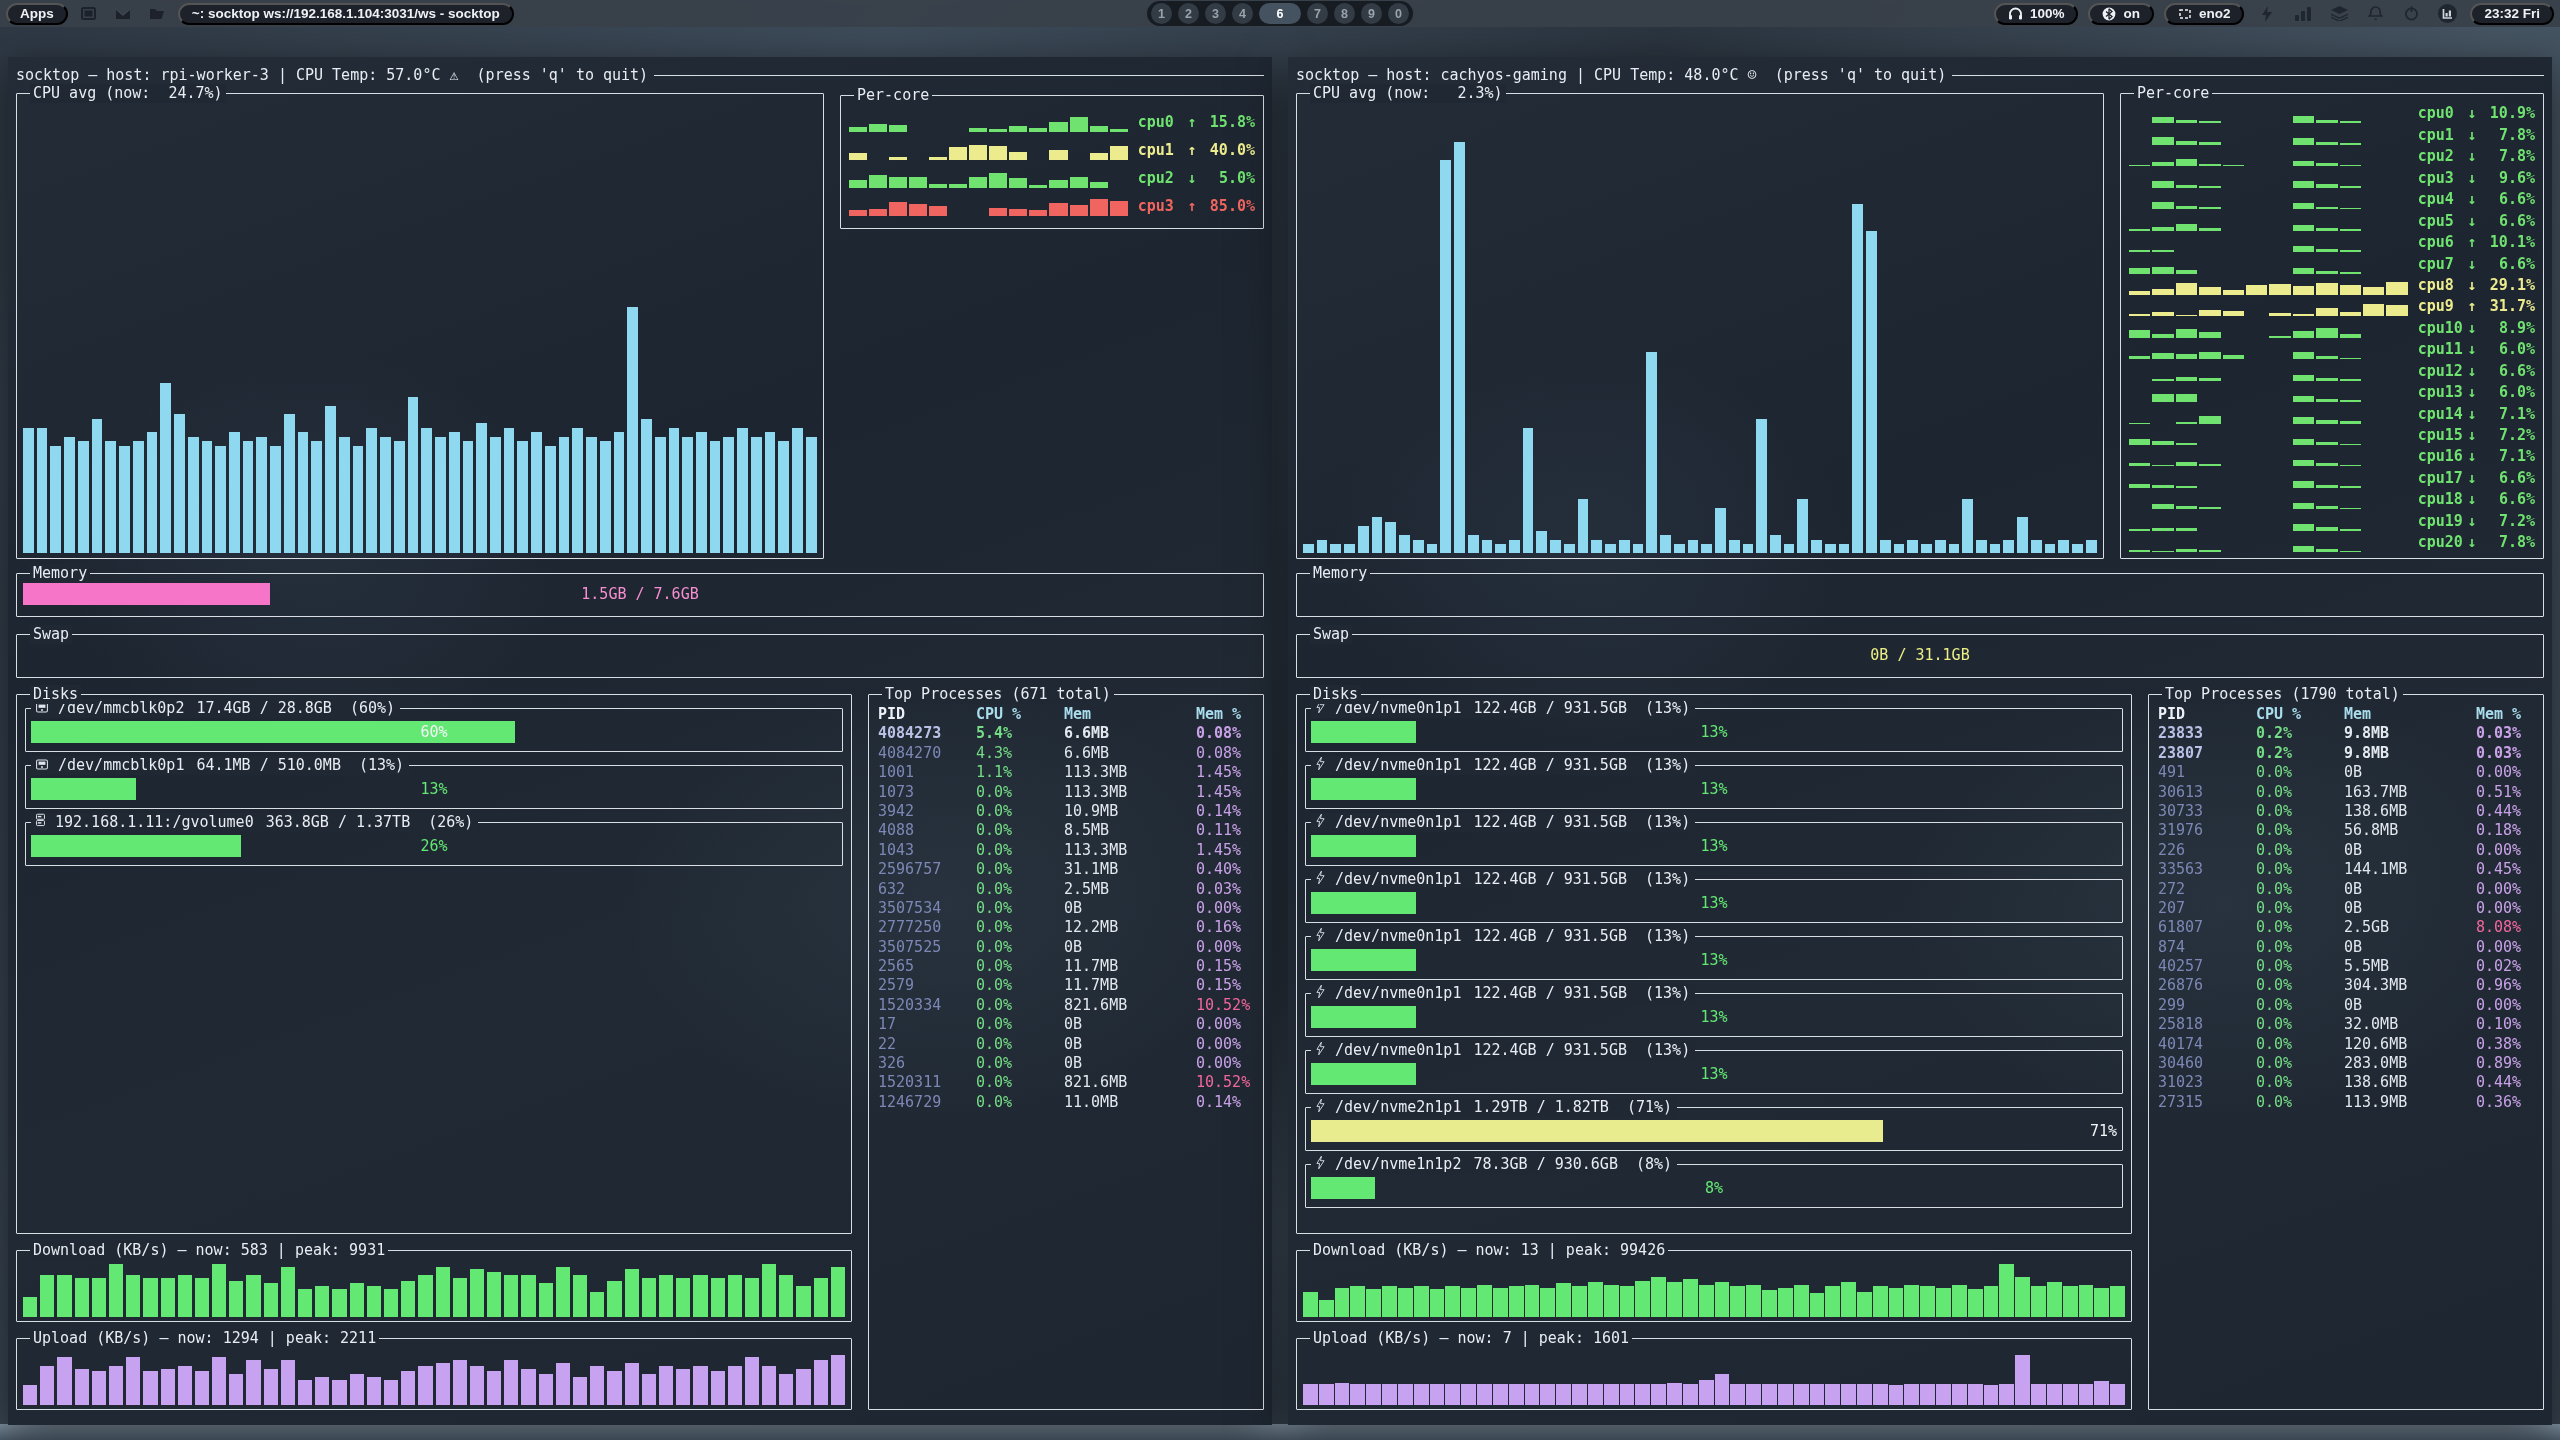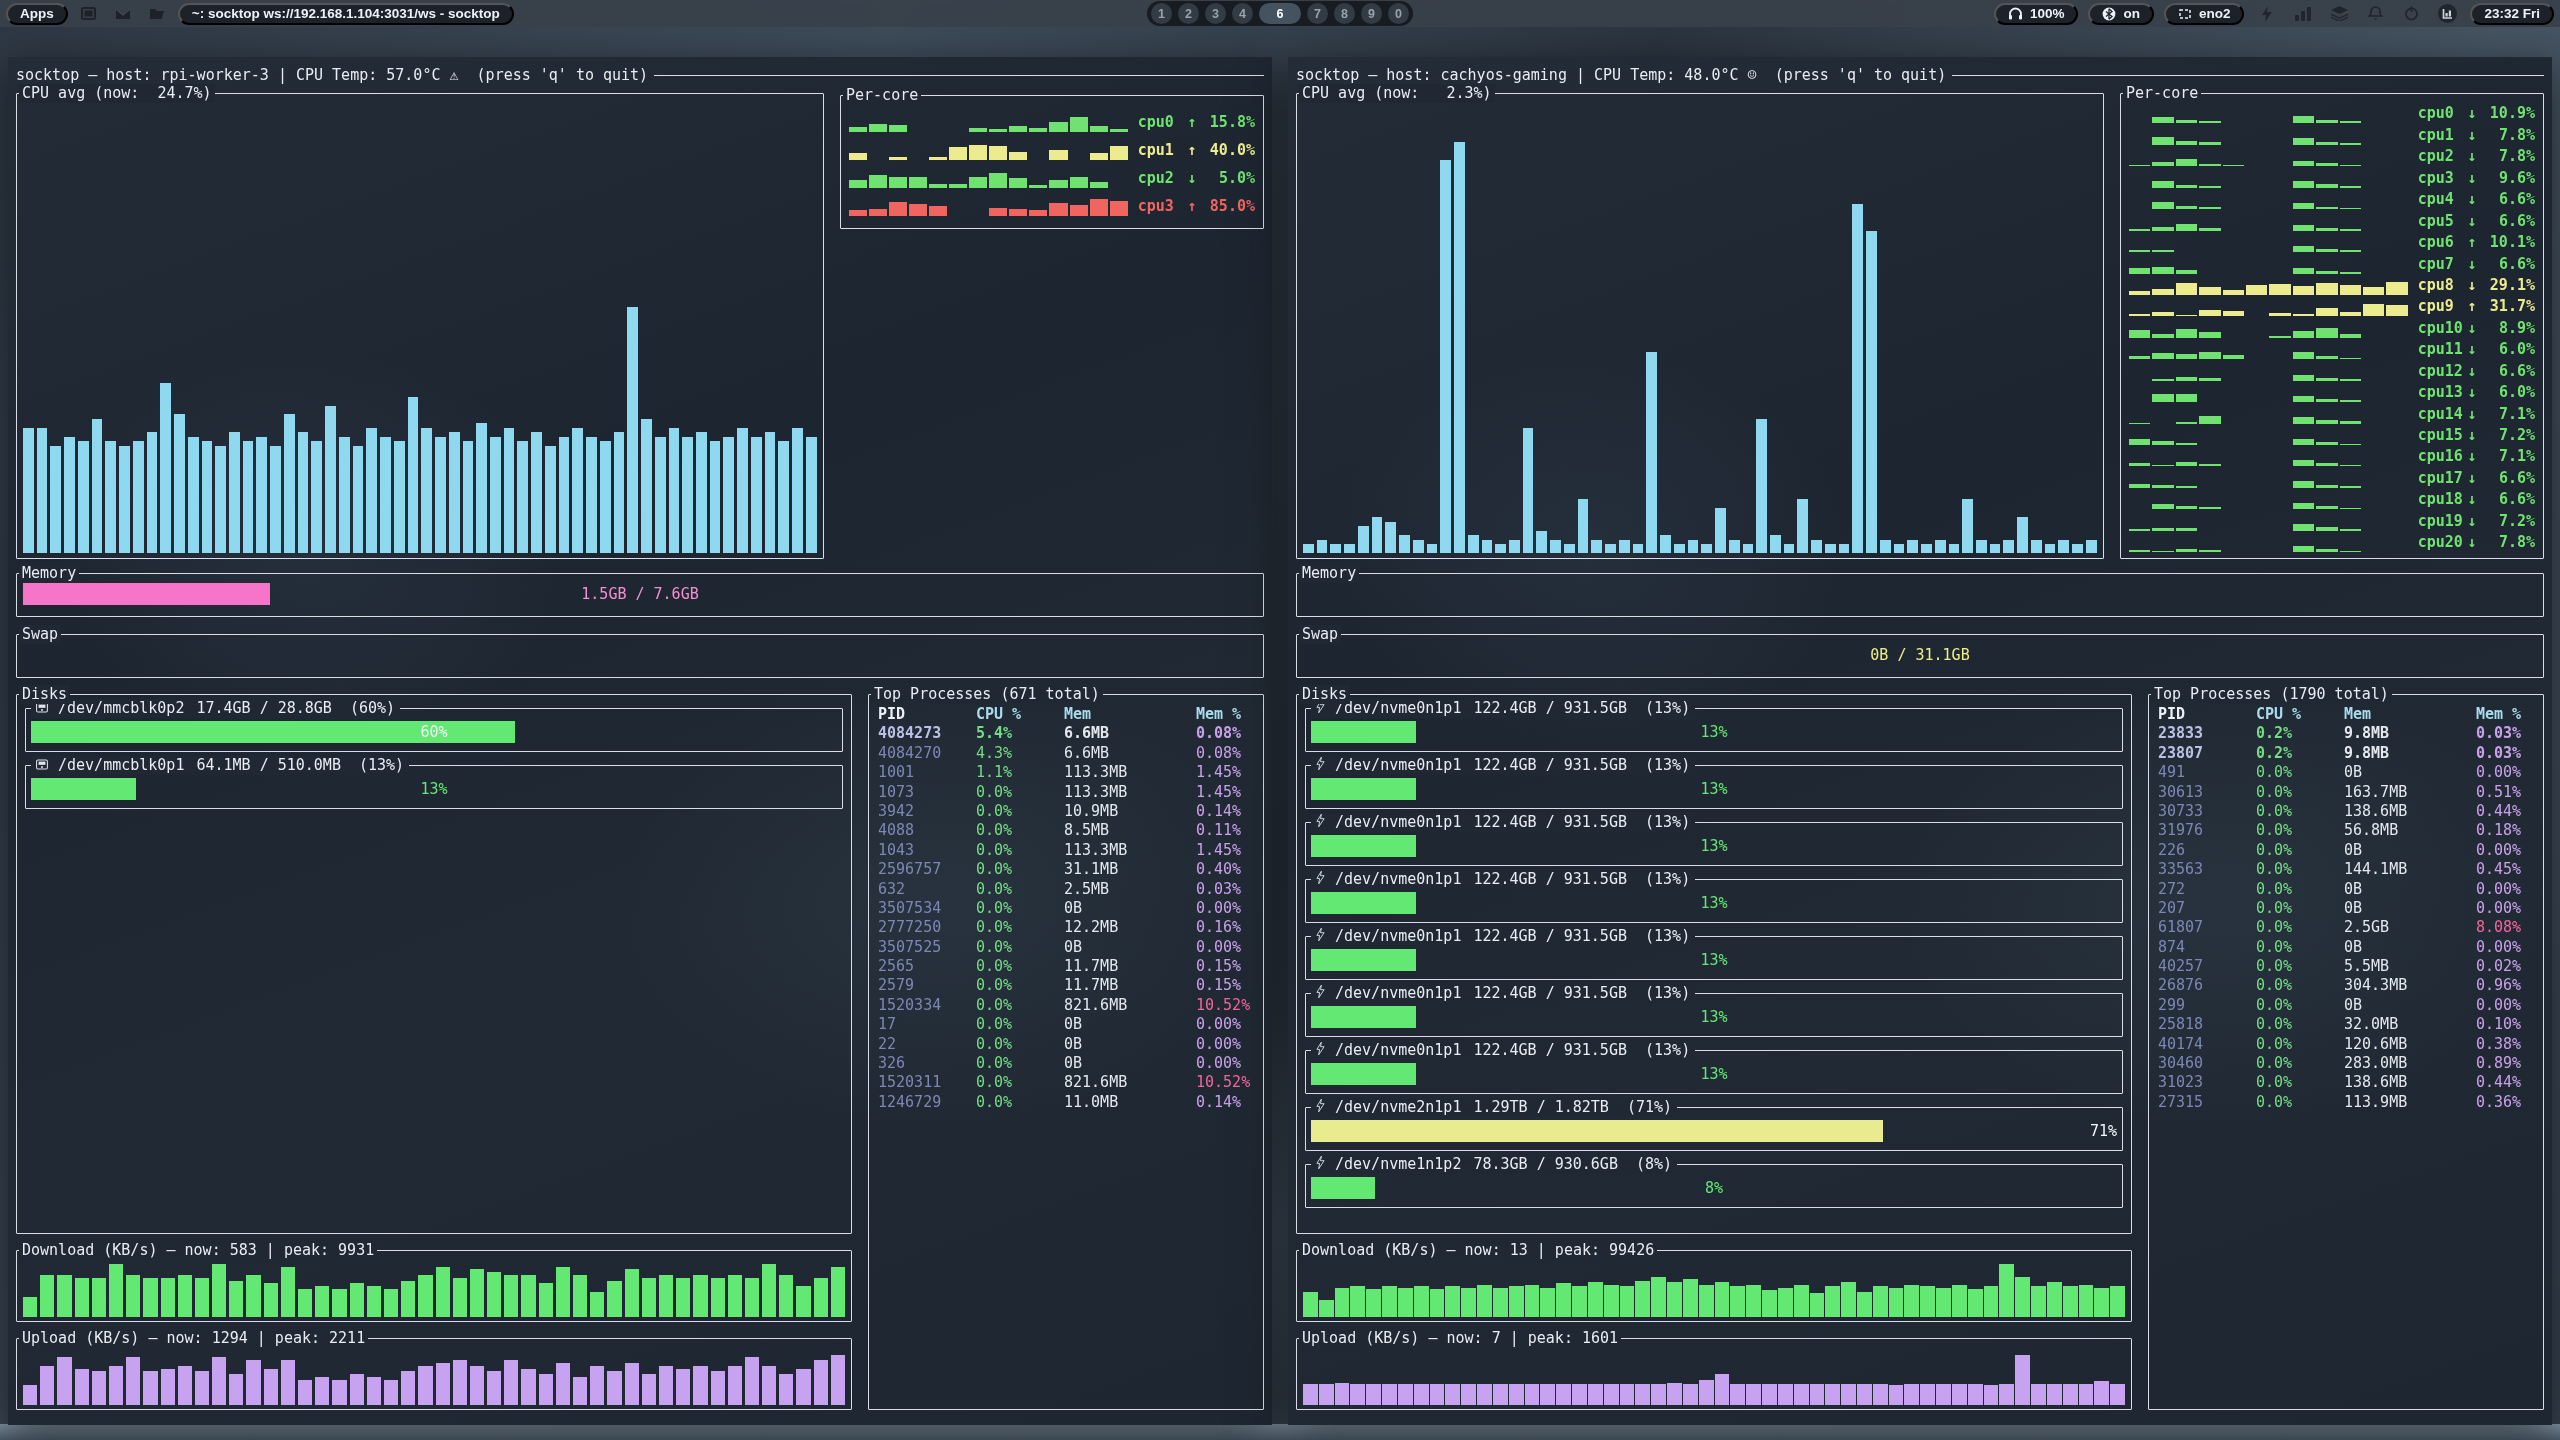--- a/index.html
+++ b/index.html
@@ -40,21 +40,21 @@
       radial-gradient(ellipse 420px 320px at 24% 36%, rgba(105,135,165,.10), transparent 62%),
       radial-gradient(ellipse 520px 360px at 74% 62%, rgba(110,140,170,.09), transparent 62%),
       linear-gradient(160deg, #232c37 0%, #1d2530 35%, #212a34 62%, #1e2631 100%);
     box-shadow:0 12px 44px rgba(0,0,0,.55);
   }
   .win-l { left:8px; } .win-r { left:1288px; }
   .wtitle { display:flex; align-items:center; height:24px; white-space:pre; color:#e9edf3; }
   .wtitle .hline { flex:1; height:1px; background:#d9dee4; margin-left:6px; }
 
   .tbox { border:1px solid #d9dee4; position:relative; border-radius:1px; }
-  .blabel { position:absolute; top:-10px; left:2px; background:#202833; padding:0 3px; color:#e9edf3;
+  .blabel { position:absolute; top:-10px; left:13px; background:#202833; padding:0 3px; color:#e9edf3;
     white-space:pre; line-height:19px; z-index:2; }
 
   .toprow { display:flex; gap:16px; margin-top:6px; height:466px; }
   .cpu-box { flex:1; }
   .percore-wrap { width:424px; }
   .win-l .percore-box { height:134px; margin-top:2px; }
   .win-r .percore-box { height:100%; }
 
   .chart { position:absolute; left:6px; right:6px; bottom:5px; top:12px; display:flex;
     align-items:flex-end; gap:3px; }
@@ -398,20 +398,32 @@
             </div>
             <div class="disk-entry">
               <div class="disk-head"><span><svg width="12" height="11" viewBox="0 0 14 12">
                     <rect x="0.7" y="0.7" width="12.6" height="10.6" rx="1.5" fill="none" stroke="#dfe5ec" stroke-width="1.2"></rect>
                     <rect x="3" y="2.6" width="8" height="3.8" fill="#dfe5ec"></rect>
                     <circle cx="7" cy="9" r="1.2" fill="#dfe5ec"></circle>
                   </svg></span><span class="dname">/dev/mmcblk0p1</span><span>64.1MB / 510.0MB  (13%)</span></div>
               <div class="disk-bar">
                 <div class="dfill" style="width: 13%; background: rgb(99, 232, 115);"></div>
                 <span class="dpct" style="color: rgb(99, 232, 115);">13%</span>
+              </div>
+            </div>
+            <div class="disk-entry">
+              <div class="disk-head"><span><svg width="9" height="14" viewBox="0 0 10 14">
+                    <rect x="0.6" y="0.6" width="8.8" height="5.6" rx="1" fill="none" stroke="#dfe5ec" stroke-width="1.1"></rect>
+                    <rect x="0.6" y="7.6" width="8.8" height="5.6" rx="1" fill="none" stroke="#dfe5ec" stroke-width="1.1"></rect>
+                    <rect x="2" y="2.4" width="4" height="1.6" fill="#dfe5ec"></rect>
+                    <rect x="2" y="9.4" width="4" height="1.6" fill="#dfe5ec"></rect>
+                  </svg></span><span class="dname">192.168.1.11:/gvolume0</span><span>363.8GB / 1.37TB  (26%)</span></div>
+              <div class="disk-bar">
+                <div class="dfill" style="width: 26%; background: rgb(99, 232, 115);"></div>
+                <span class="dpct" style="color: rgb(99, 232, 115);">26%</span>
               </div>
             </div>
           </div>
       </div>
       <div class="tbox net-box">
         <span class="blabel">Download (KB/s) — now: 583 | peak: 9931</span>
         <div class="chart">
             <i class="bar" style="height: 35%; background: rgb(99, 232, 115);"></i>
             <i class="bar" style="height: 75%; background: rgb(99, 232, 115);"></i>
             <i class="bar" style="height: 75%; background: rgb(99, 232, 115);"></i>

